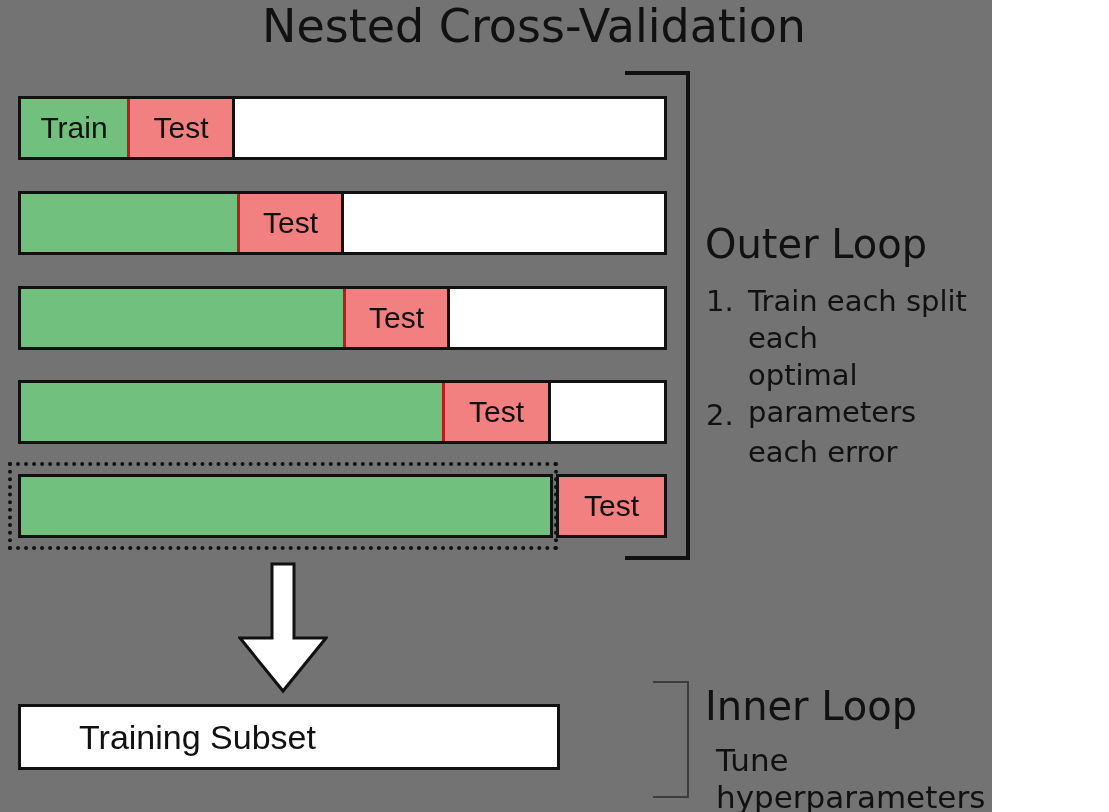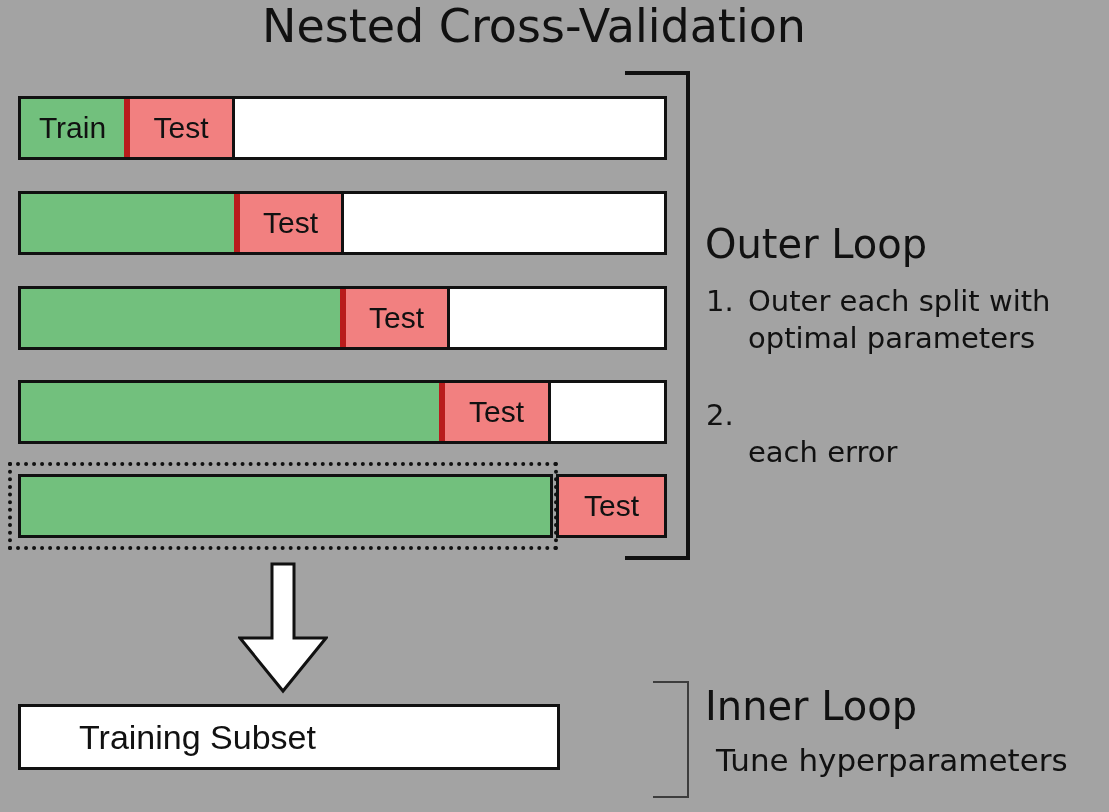--- a/index.html
+++ b/index.html
@@ -1,37 +1,37 @@
 <!DOCTYPE html>
 <html style="--train-green: #72c07d; --test-red: #f28080; --validation-yellow: #f5f464; --border-black: #111111;"><head>
 <meta charset="utf-8">
 <style>
   html,body{margin:0;padding:0;background:#ffffff;}
   .canvas{
     position:relative;
-    width:1109px;height:812px;
-    background:#a3a3a3;
+    width:992px;height:812px;
+    background:#737373;
     font-family:"DejaVu Sans","Liberation Sans",sans-serif;
     color:#111;
     overflow:hidden;
   }
   .title{
     position:absolute;left:0;top:0;width:1068px;
     text-align:center;
     font-size:46px;line-height:1.15;font-weight:400;
     margin:0;color:#111;
   }
   
   .split-row{
     position:absolute;left:18px;width:649px;height:64px;
     background:#ffffff;border:3px solid #111;
     box-sizing:border-box;display:flex;
   }
   .seg{height:100%;box-sizing:border-box;display:flex;align-items:center;justify-content:center;}
-  .seg-train{background:var(--train-green,#72c07d);border-right:6px solid #b91c1c;}
+  .seg-train{background:var(--train-green,#72c07d);border-right:3px solid #b91c1c;}
   .seg-test{background:var(--test-red,#f28080);border-right:3px solid #111;}
   .seg-label{font-size:30px;color:#111;font-family:"Liberation Sans","DejaVu Sans",sans-serif;}
   .box{
     position:absolute;height:64px;box-sizing:border-box;
     border:3px solid #111;display:flex;align-items:center;justify-content:center;
   }
   .box-train5{left:18px;top:474px;width:535px;background:var(--train-green,#72c07d);}
   .box-test5{left:556px;top:474px;width:111px;background:var(--test-red,#f28080);}
   .dashed-box{
     position:absolute;left:8px;top:462px;width:550px;height:88px;
@@ -118,21 +118,21 @@
       </div>
     </div>
 
   <div class="dashed-box"></div>
 
   <div class="outer-bracket"></div>
   <div class="outer-heading">Outer Loop</div>
 
   <div class="note note-1">
     <span class="num">1.</span>
-    <span class="lines"><span>Outer each split with</span><br><span>optimal parameters</span></span>
+    <span class="lines"><span>Train each split each</span><br><span>optimal parameters</span></span>
   </div>
   <div class="note note-2">
     <span class="num">2.</span>
     <span class="lines"><br><span>each error</span></span>
   </div>
 
   <svg class="down-arrow" width="90" height="132" viewBox="0 0 90 132">
     <polygon points="34,2 56,2 56,76 88,76 45,129 2,76 34,76" fill="#ffffff" stroke="#111111" stroke-width="3" stroke-linejoin="miter"></polygon>
   </svg>
 

